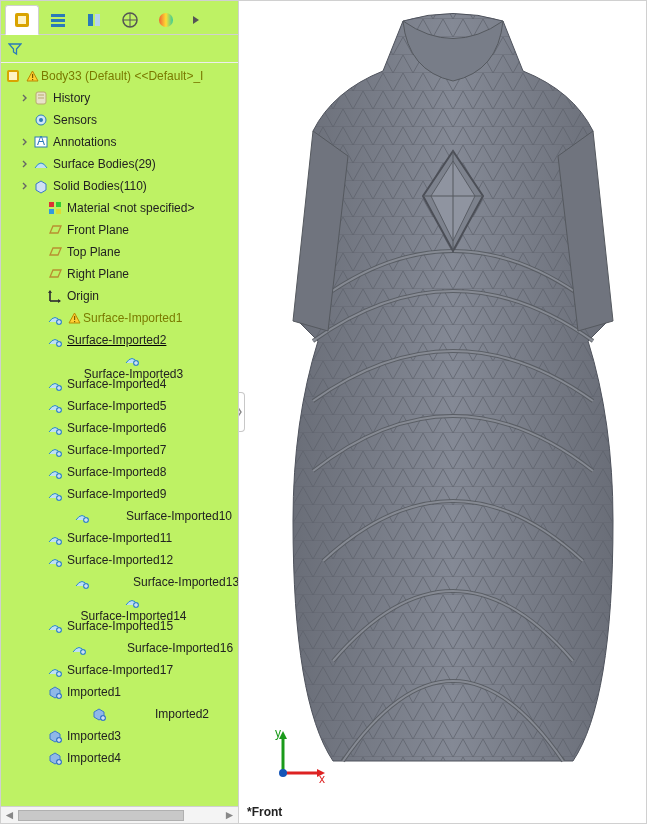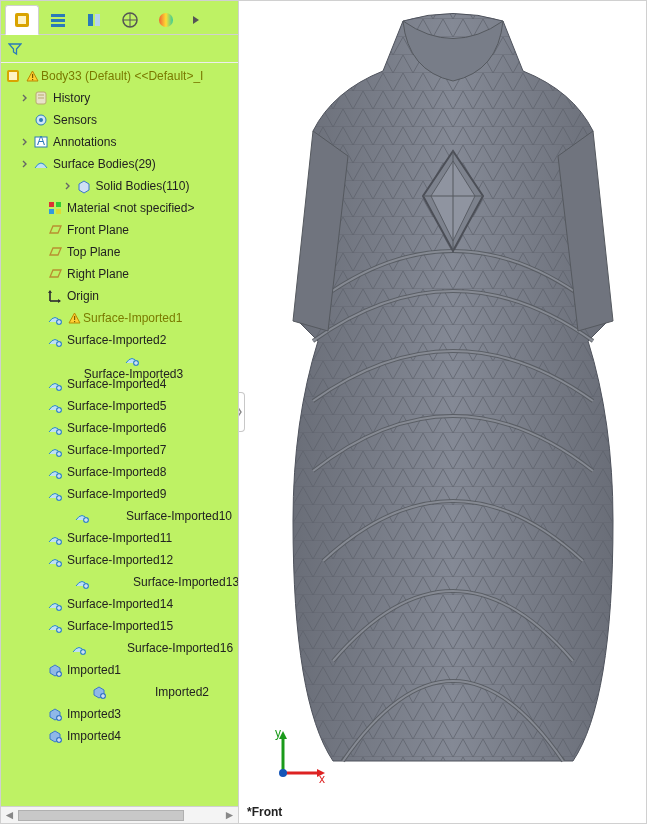--- a/index.html
+++ b/index.html
@@ -157,21 +157,21 @@
               <path d="M1 1 L4 4 L1 7" fill="none" stroke="#666" stroke-width="1.4"></path>
             </svg>
           </span>
           <span class="node-icon">
             <svg width="16" height="16">
               <path d="M2 12 Q8 2 14 12" fill="#bfe0f4" stroke="#2a8ac8"></path>
             </svg>
           </span>
           <span class="node-label">Surface Bodies(29)</span>
         </div>
-        <div class="node" style="padding-left: 18px; justify-content: center;">
+        <div class="node" style="padding-left: 18px;">
           <span class="caret">
             <svg>
               <path d="M1 1 L4 4 L1 7" fill="none" stroke="#666" stroke-width="1.4"></path>
             </svg>
           </span>
           <span class="node-icon">
             <svg width="16" height="16">
               <path d="M3 6l5-3 5 3v6l-5 3-5-3z" fill="#cfe0f4" stroke="#3a78c8"></path>
             </svg>
           </span>
@@ -239,21 +239,21 @@
           </span>
           <span class="warn-badge">
             <svg width="13" height="13">
               <path d="M6.5 1 L12 11 H1 Z" fill="#ffcf33" stroke="#b88800"></path>
               <rect x="6" y="4" width="1.2" height="4" fill="#7a5a00"></rect>
               <rect x="6" y="9" width="1.2" height="1.2" fill="#7a5a00"></rect>
             </svg>
           </span>
           <span class="node-label olive">Surface-Imported1</span>
         </div>
-        <div class="node" style="padding-left: 32px;">
+        <div class="node" style="padding-left: 32px; text-decoration: underline;">
           <span class="spacer-caret"></span>
           <span class="node-icon">
             <svg width="16" height="16">
               <path d="M2 12 Q8 3 14 12" fill="#bfe0f4" stroke="#2a8ac8"></path>
               <circle cx="12" cy="12" r="3" fill="#3a88c8"></circle>
               <path d="M10 12h4M12 10v4" stroke="#fff" stroke-width="1"></path>
             </svg>
           </span>
           <span class="node-label">Surface-Imported2</span>
         </div>
@@ -371,21 +371,21 @@
           <span class="spacer-caret"></span>
           <span class="node-icon">
             <svg width="16" height="16">
               <path d="M2 12 Q8 3 14 12" fill="#bfe0f4" stroke="#2a8ac8"></path>
               <circle cx="12" cy="12" r="3" fill="#3a88c8"></circle>
               <path d="M10 12h4M12 10v4" stroke="#fff" stroke-width="1"></path>
             </svg>
           </span>
           <span class="node-label">Surface-Imported13</span>
         </div>
-        <div class="node" style="padding-left: 32px;">
+        <div class="node" style="padding-left: 32px; flex-direction: column;">
           <span class="spacer-caret"></span>
           <span class="node-icon">
             <svg width="16" height="16">
               <path d="M2 12 Q8 3 14 12" fill="#bfe0f4" stroke="#2a8ac8"></path>
               <circle cx="12" cy="12" r="3" fill="#3a88c8"></circle>
               <path d="M10 12h4M12 10v4" stroke="#fff" stroke-width="1"></path>
             </svg>
           </span>
           <span class="node-label">Surface-Imported14</span>
         </div>
@@ -403,20 +403,31 @@
         <div class="node" style="padding-left: 32px; gap: 36px;">
           <span class="spacer-caret"></span>
           <span class="node-icon">
             <svg width="16" height="16">
               <path d="M2 12 Q8 3 14 12" fill="#bfe0f4" stroke="#2a8ac8"></path>
               <circle cx="12" cy="12" r="3" fill="#3a88c8"></circle>
               <path d="M10 12h4M12 10v4" stroke="#fff" stroke-width="1"></path>
             </svg>
           </span>
           <span class="node-label">Surface-Imported16</span>
+        </div>
+        <div class="node" style="padding-left: 32px;">
+          <span class="spacer-caret"></span>
+          <span class="node-icon">
+            <svg width="16" height="16">
+              <path d="M2 12 Q8 3 14 12" fill="#bfe0f4" stroke="#2a8ac8"></path>
+              <circle cx="12" cy="12" r="3" fill="#3a88c8"></circle>
+              <path d="M10 12h4M12 10v4" stroke="#fff" stroke-width="1"></path>
+            </svg>
+          </span>
+          <span class="node-label">Surface-Imported17</span>
         </div>
         <div class="node" style="padding-left: 32px;">
           <span class="spacer-caret"></span>
           <span class="node-icon">
             <svg width="16" height="16">
               <path d="M3 6l5-3 5 3v5l-5 3-5-3z" fill="#8fb8e8" stroke="#3a78c8"></path>
               <circle cx="12" cy="12" r="3" fill="#3a78c8"></circle>
               <path d="M10 12h4M12 10v4" stroke="#fff" stroke-width="1"></path>
             </svg>
           </span>

